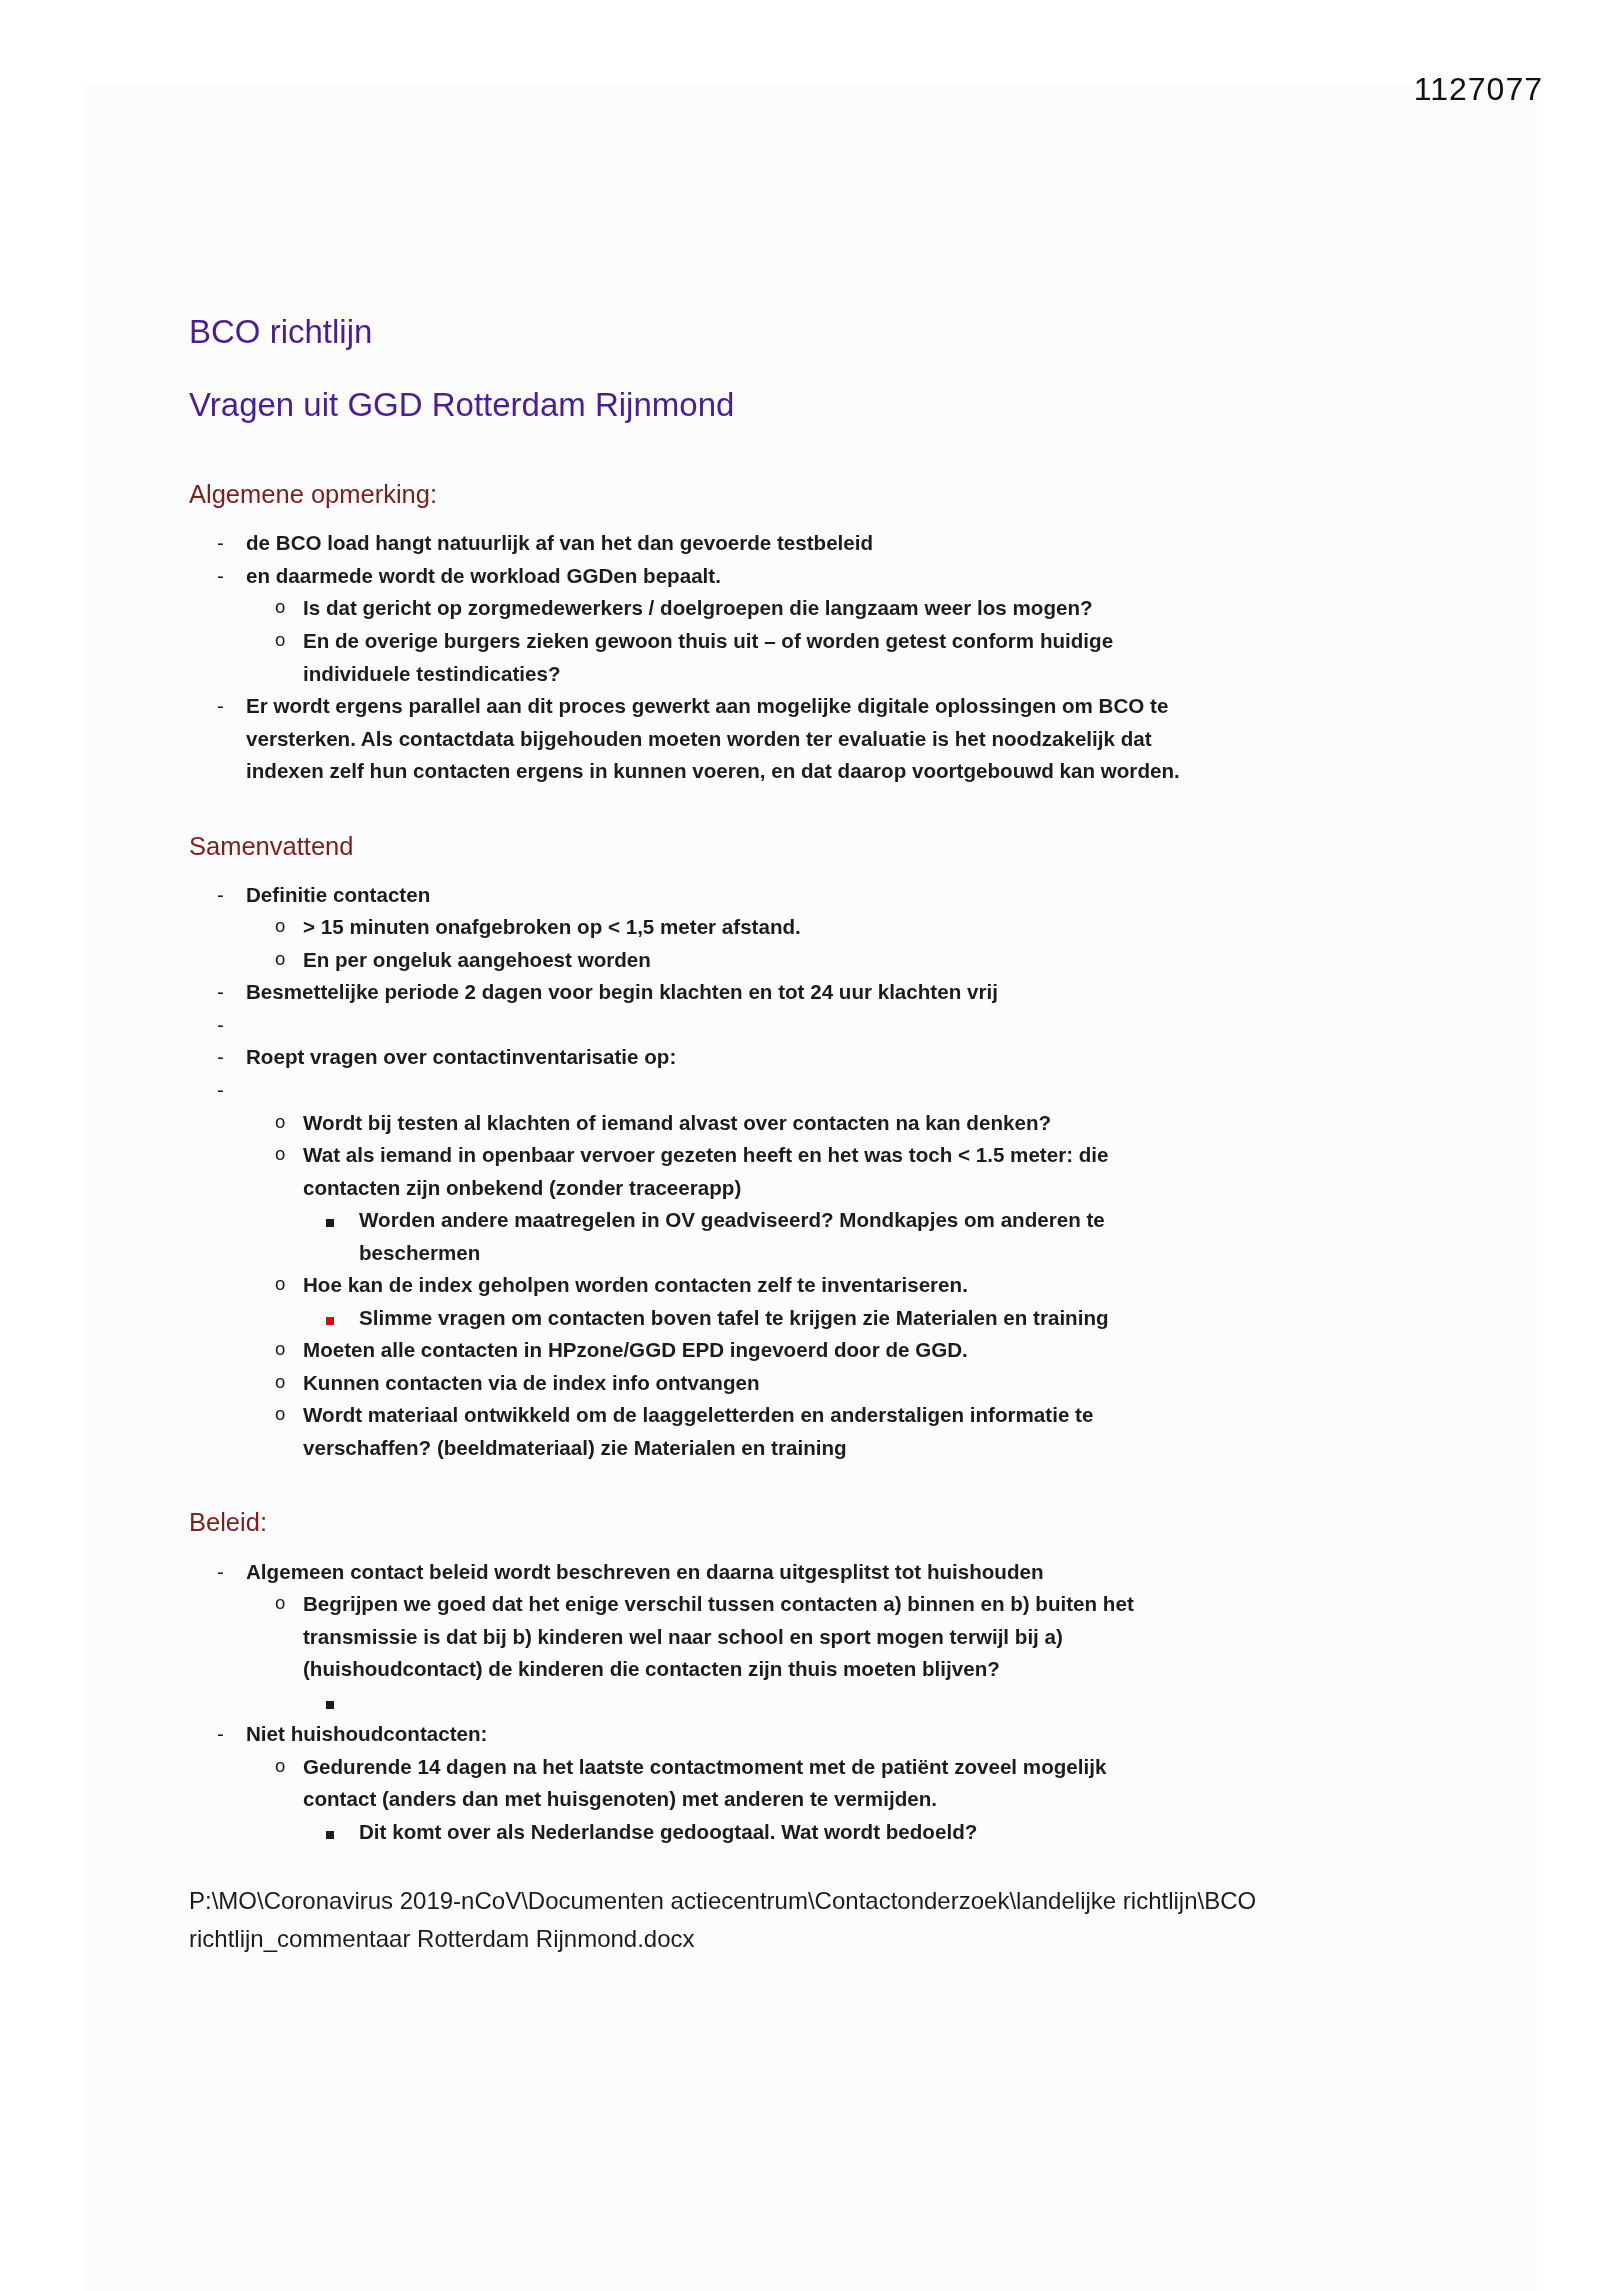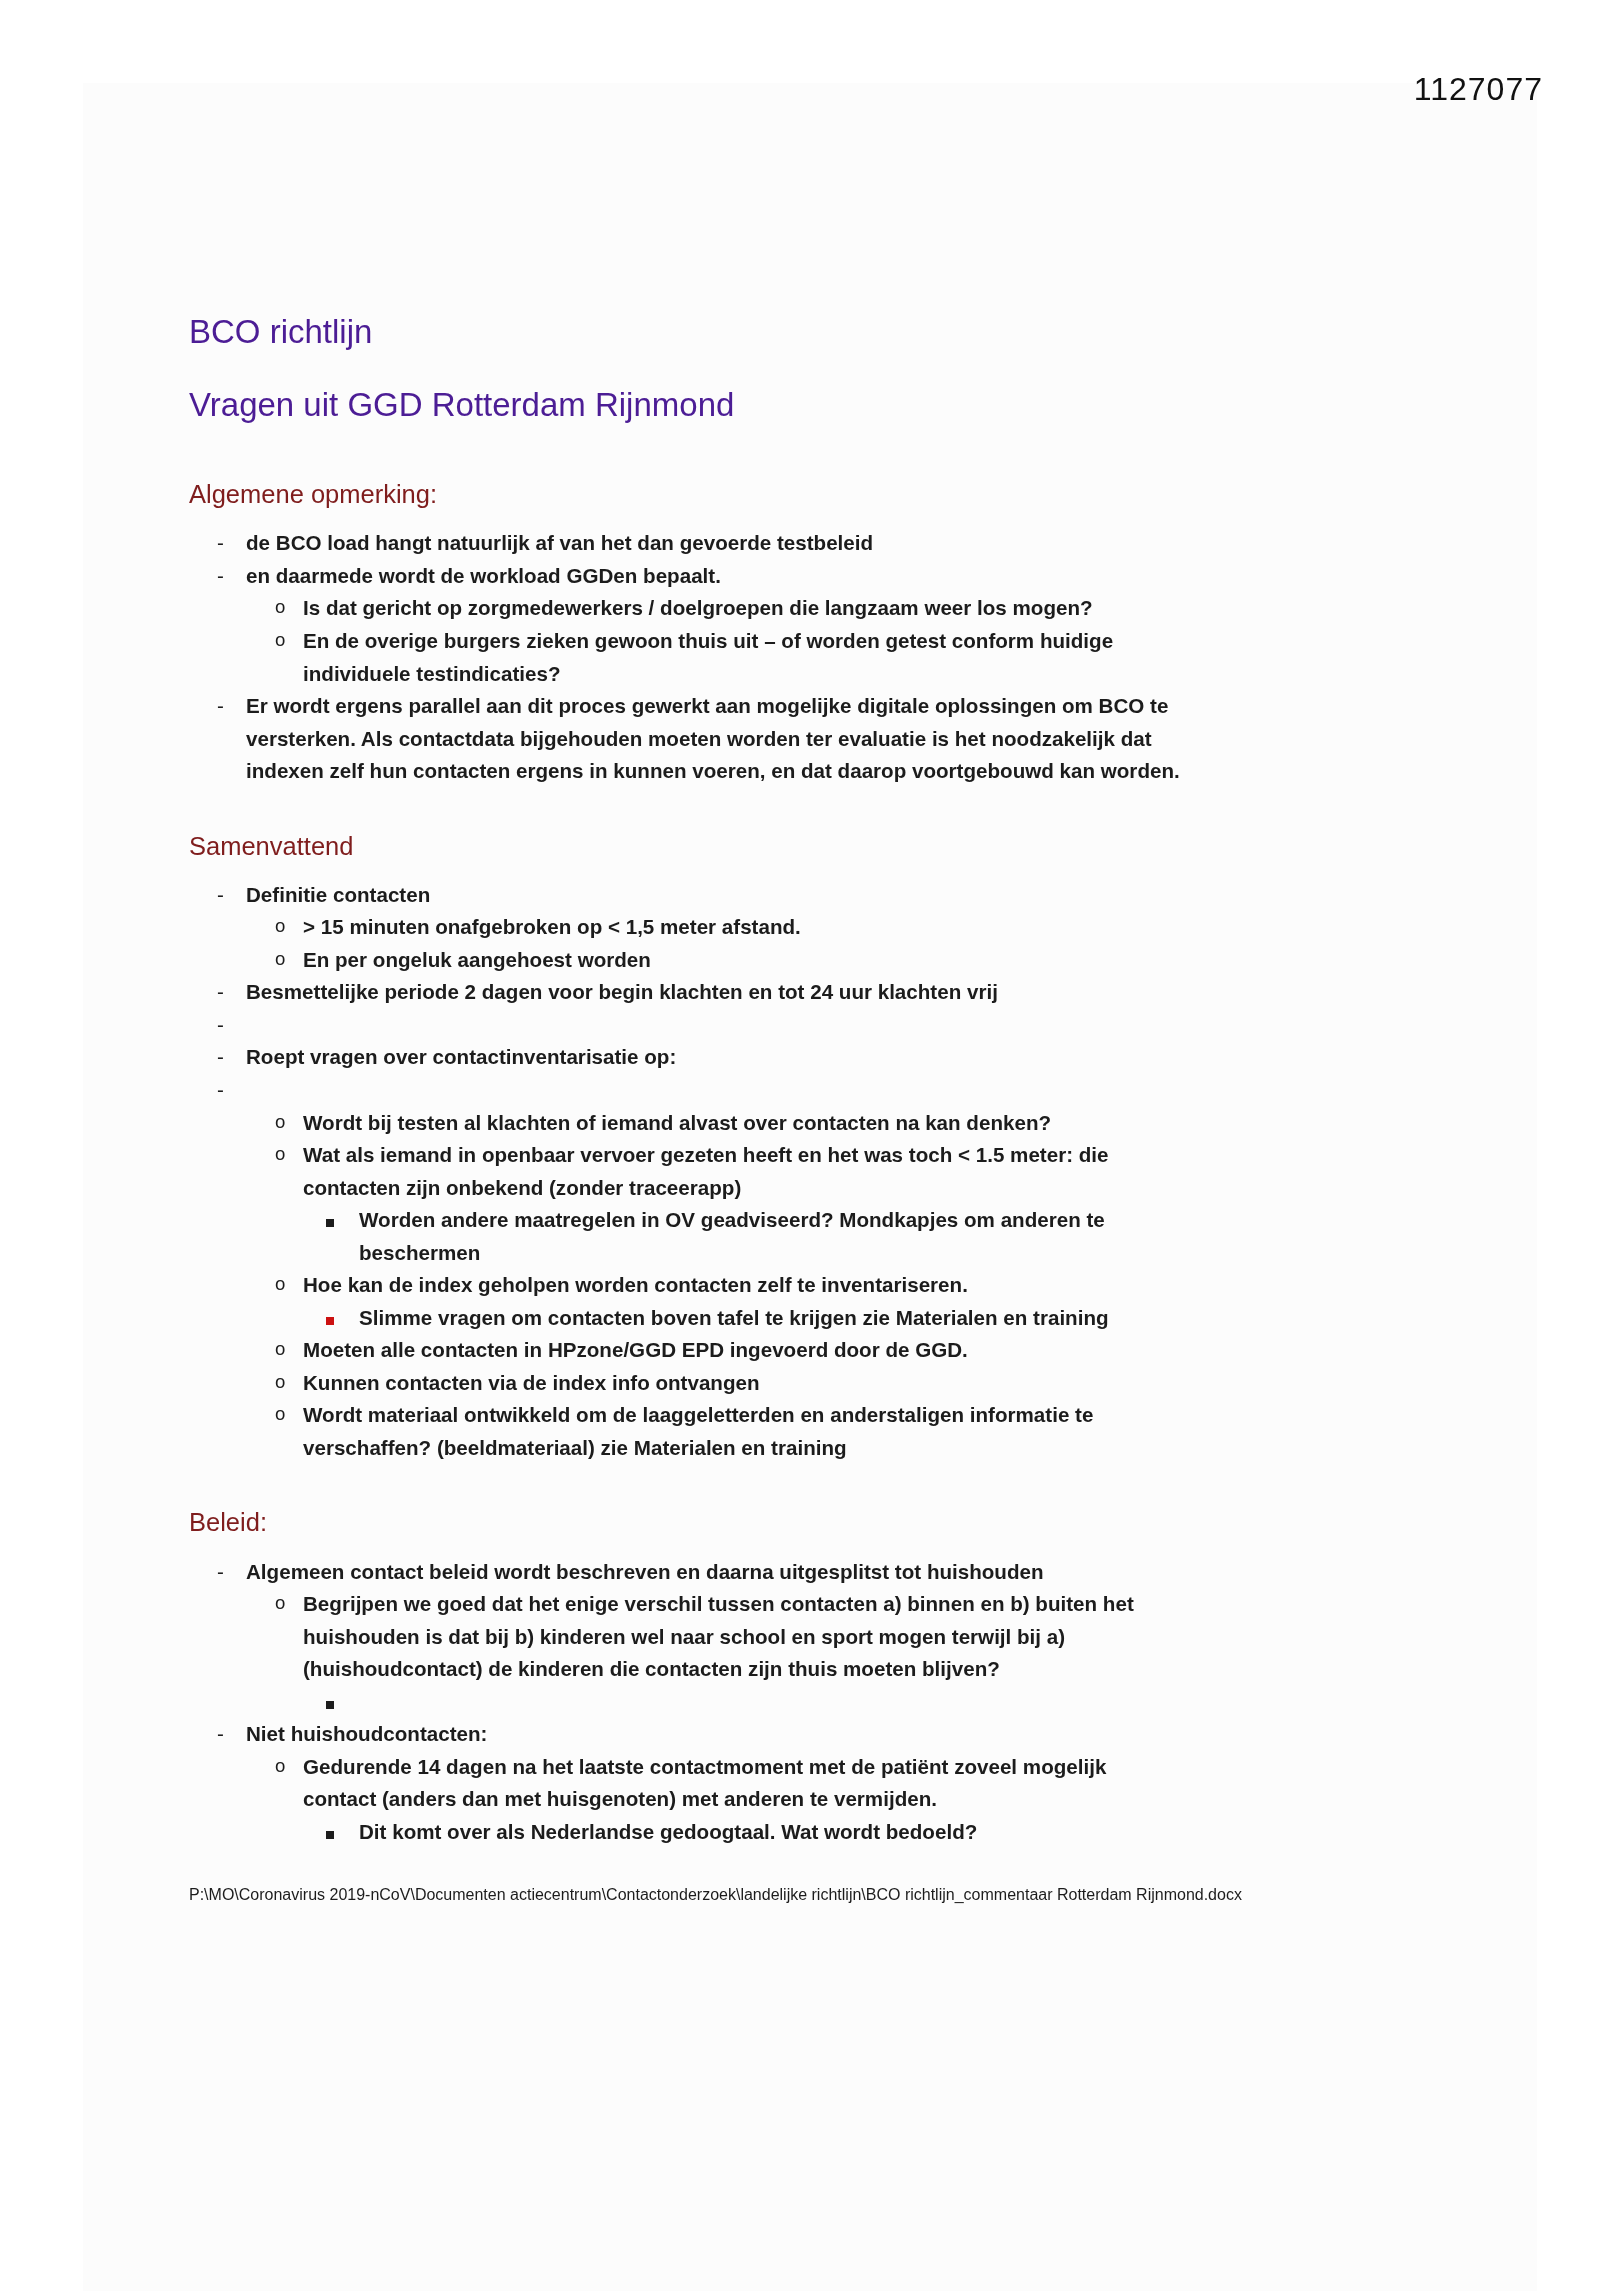--- a/index.html
+++ b/index.html
@@ -88,21 +88,21 @@
     height: 7.8px;
     background: #1c1c1c;
     margin-top: 11.8px;
   }
   .sq.red { background: #CC1111; }
   .footer-path {
     position: absolute;
     left: 189px;
     top: 1882px;
     width: 1078px;
-    font-size: 16px;
+    font-size: 24px;
     line-height: 1.6;
     color: #1c1c1c;
     word-break: break-all;
   }
 </style>
 </head>
 <body>
 
 <div class="page">
   <div class="scan-area"></div>
@@ -202,21 +202,21 @@
           </div>
         </div>
         <div class="doc-section">
           <h2 class="section-heading">Beleid:</h2>
           <div class="item lvl1">
             <span class="marker dash">-</span>
             <span class="text">Algemeen contact beleid wordt beschreven en daarna uitgesplitst tot huishouden</span>
           </div>
           <div class="item lvl2">
             <span class="marker circle">o</span>
-            <span class="text">Begrijpen we goed dat het enige verschil tussen contacten a) binnen en b) buiten het huishouden is dat bij b) kinderen wel naar school en sport mogen terwijl bij a) (huishoudcontact) de kinderen die contacten zijn thuis moeten blijven?</span>
+            <span class="text">Begrijpen we goed dat het enige verschil tussen contacten a) binnen en b) buiten het transmissie is dat bij b) kinderen wel naar school en sport mogen terwijl bij a) (huishoudcontact) de kinderen die contacten zijn thuis moeten blijven?</span>
           </div>
           <div class="item lvl3">
             <span class="marker"><span class="sq"></span></span>
           </div>
           <div class="item lvl1">
             <span class="marker dash">-</span>
             <span class="text">Niet huishoudcontacten:</span>
           </div>
           <div class="item lvl2">
             <span class="marker circle">o</span>

